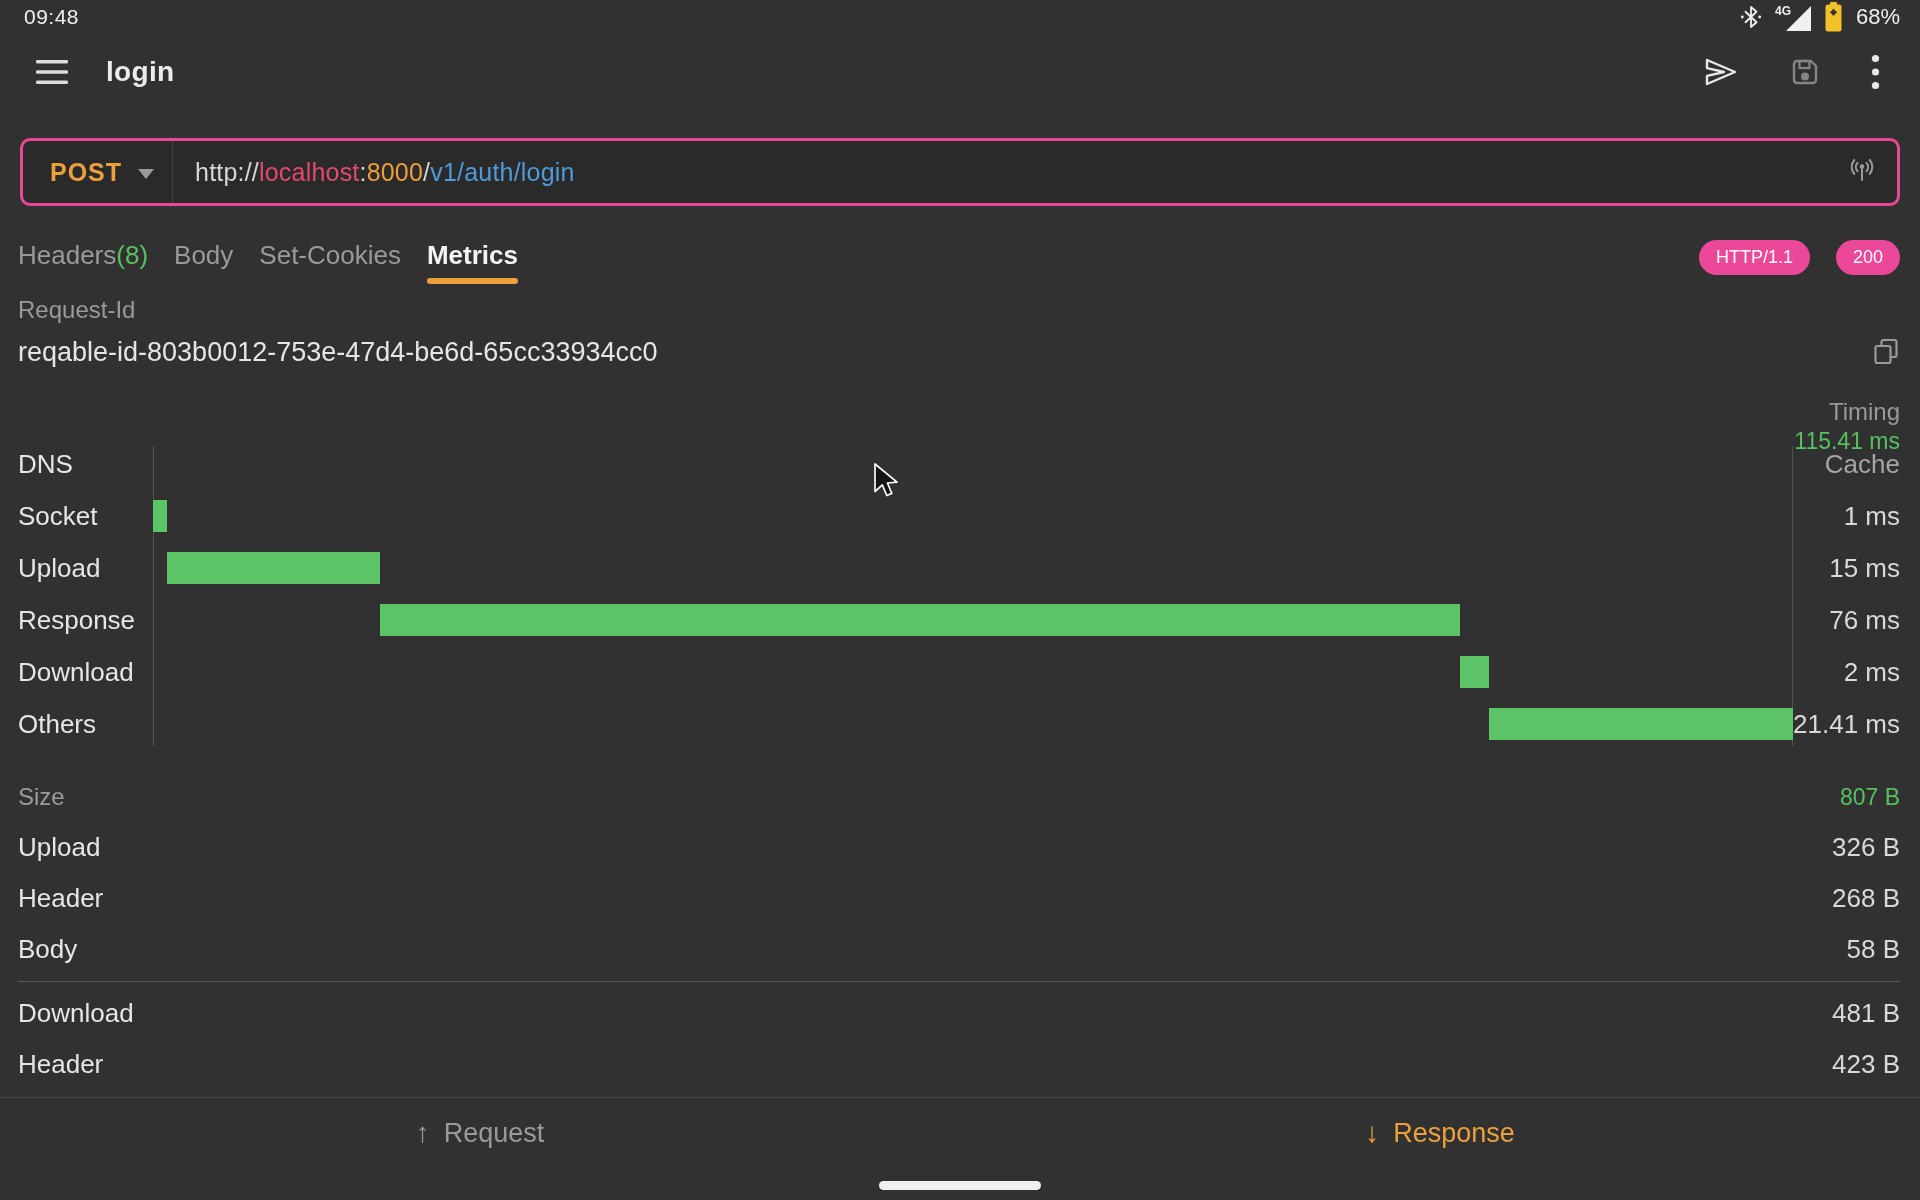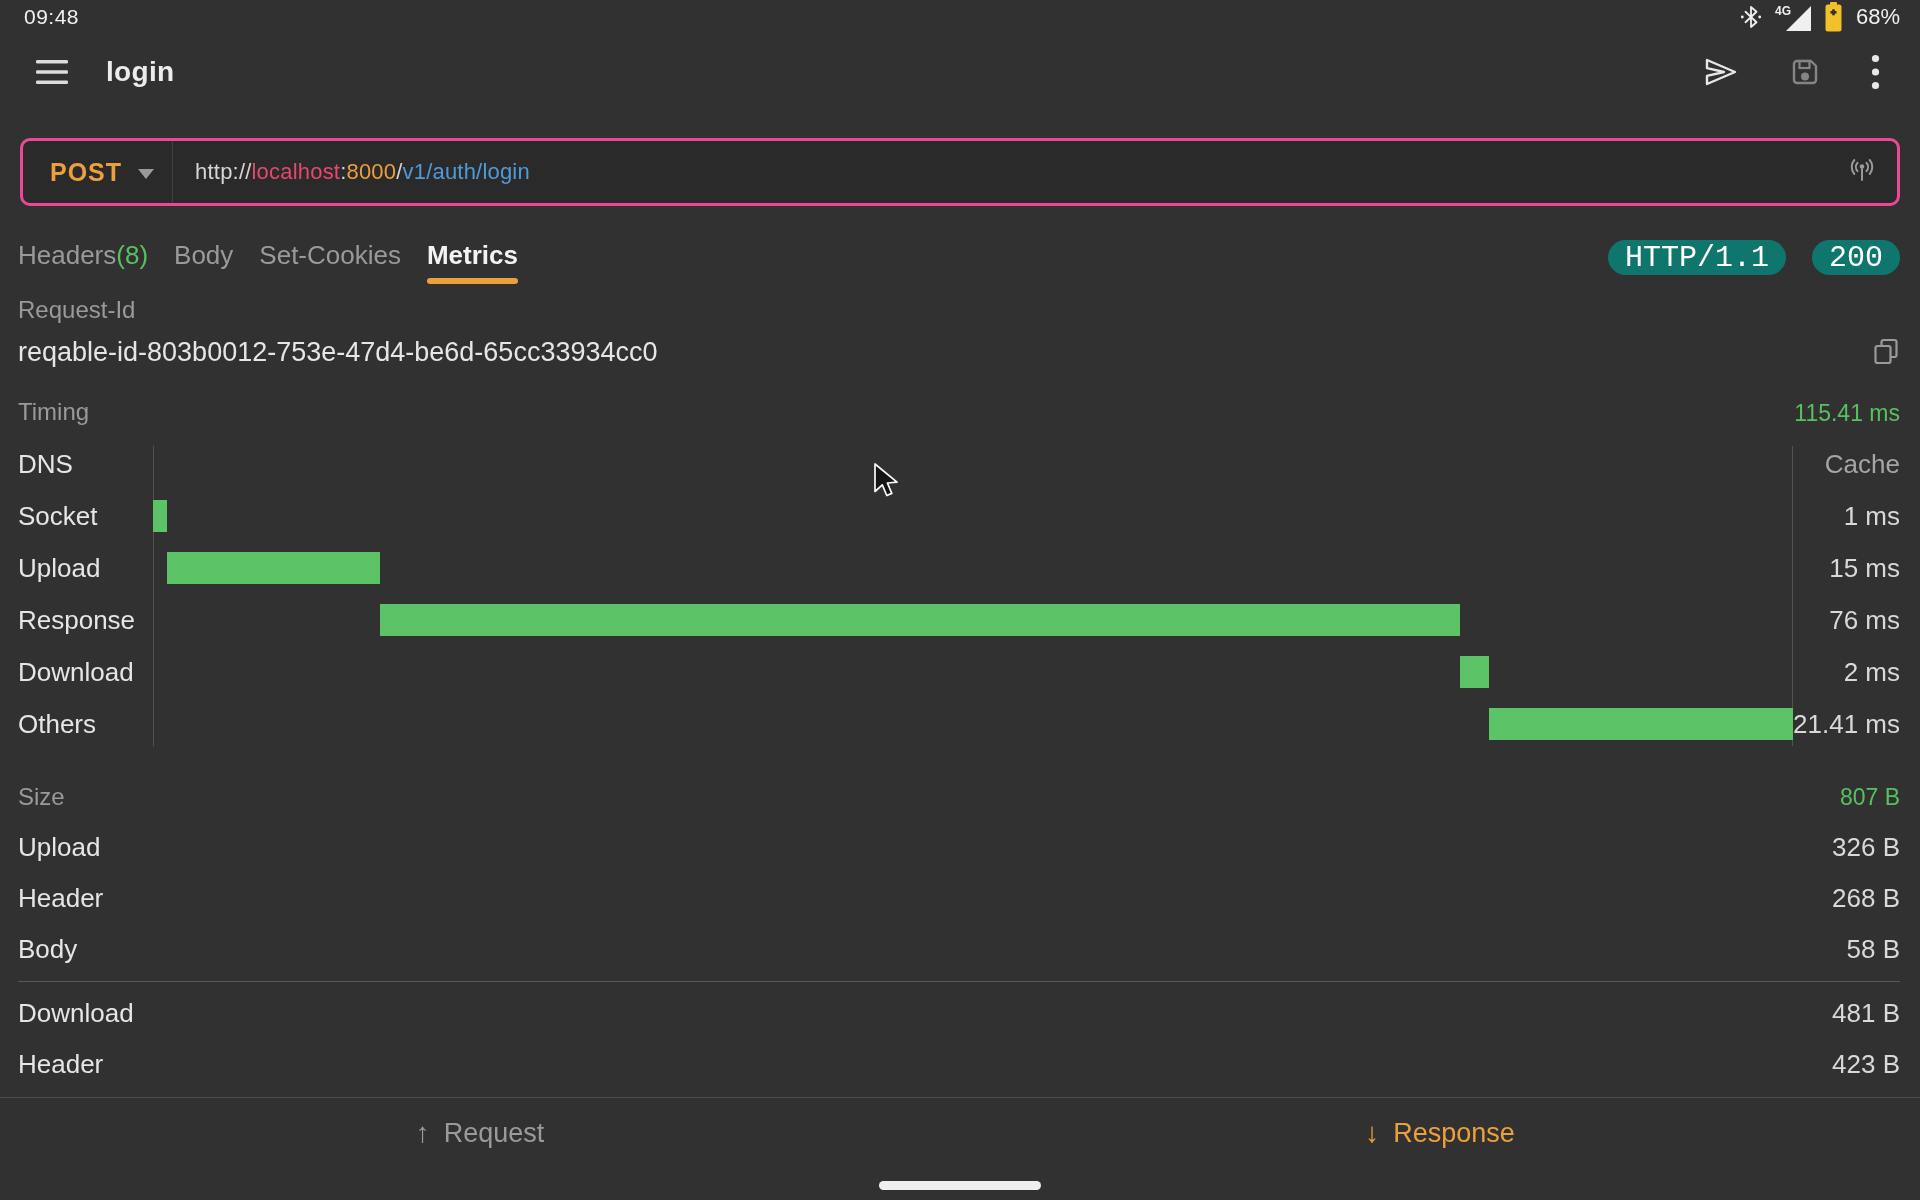--- a/index.html
+++ b/index.html
@@ -18,38 +18,38 @@
   .app-bar{position:absolute;top:36px;left:0;right:0;height:72px;display:flex;align-items:center;padding:0 40px 0 36px;}
   .app-title{font-size:28px;font-weight:bold;color:#ececec;margin-left:38px;letter-spacing:.3px;}
   .app-actions{margin-left:auto;display:flex;align-items:center;gap:50px;}
   .icon-btn{display:flex;align-items:center;justify-content:center;cursor:pointer;background:none;border:none;padding:0;}
   
   .url-bar{position:absolute;top:138px;left:20px;right:20px;height:68px;background:#2a2a2a;
     border:3px solid #ec4899;border-radius:10px;display:flex;align-items:center;}
   .method{color:#eba03c;font-weight:bold;font-size:25px;padding:0 18px 0 27px;letter-spacing:1px;display:flex;align-items:center;gap:16px;cursor:pointer;background:none;border:none;font-family:inherit;}
   .caret-down{width:0;height:0;border-left:8px solid transparent;border-right:8px solid transparent;border-top:10px solid #9a9a9a;margin-top:4px;}
   .url-vdiv{width:1px;align-self:stretch;background:#414141;}
-  .url-text{margin-left:22px;font-size:22px;white-space:nowrap;letter-spacing:.2px;}
+  .url-text{margin-left:22px;font-size:25px;white-space:nowrap;letter-spacing:.2px;}
   .url-antenna{margin-left:auto;margin-right:18px;}
   
   .tab-row{position:absolute;top:240px;left:18px;right:20px;display:flex;align-items:flex-start;}
   .tabs{display:flex;gap:26px;}
   .tab{position:relative;font-size:26px;line-height:30px;color:#9a9a9a;padding-bottom:14px;cursor:pointer;display:flex;}
   .tab.active{color:#f3f3f3;font-weight:bold;}
   .tab.active::after{content:"";position:absolute;left:0;right:0;bottom:0;height:6px;border-radius:3px;background:#eba03c;}
   .tab-count{color:#57c15f;}
   .badges{margin-left:auto;display:flex;gap:26px;}
-  .badge{background:#0f766e;color:#fff;font-size:30px;height:35px;padding:0 17px;border-radius:18px;display:flex;align-items:center;font-family:Liberation Mono, monospace;}
+  .badge{background:#ec4899;color:#fff;font-size:18px;height:35px;padding:0 17px;border-radius:18px;display:flex;align-items:center;}
   
   .request-section{position:absolute;top:296px;left:18px;right:20px;}
   .sec-label{font-size:24px;line-height:28px;color:#9a9a9a;}
   .req-value-row{display:flex;align-items:center;margin-top:12px;line-height:32px;gap:20px;}
   .req-value{font-size:27px;color:#e6e6e6;}
   
-  .timing-header{position:absolute;top:398px;left:18px;right:20px;display:flex;align-items:flex-start;line-height:30px;}
+  .timing-header{position:absolute;top:398px;left:18px;right:20px;display:flex;align-items:flex-end;line-height:30px;flex-direction:column;}
   .green-total{margin-left:auto;font-size:23px;color:#57c15f;}
   #timing-chart{position:absolute;top:438px;left:18px;right:20px;height:312px;}
   .gridline{position:absolute;top:8px;bottom:4px;width:1px;background:#525252;}
   .gridline.gl-left{left:135px;}
   .gridline.gl-right{right:107px;}
   .chart-row{display:flex;height:52px;align-items:center;}
   .c-label{width:135px;font-size:26px;color:#e6e6e6;}
   .c-track{flex:1;position:relative;height:100%;}
   .c-bar{position:absolute;top:10px;height:32px;background:#5cc466;}
   .c-value{width:107px;text-align:right;font-size:26px;color:#d9d9d9;}

